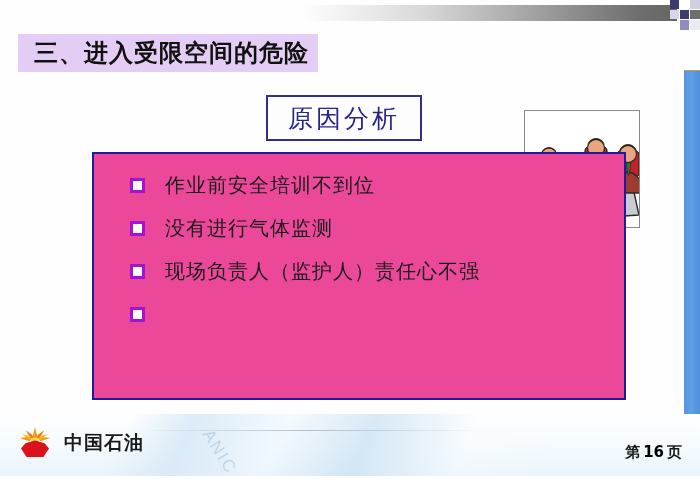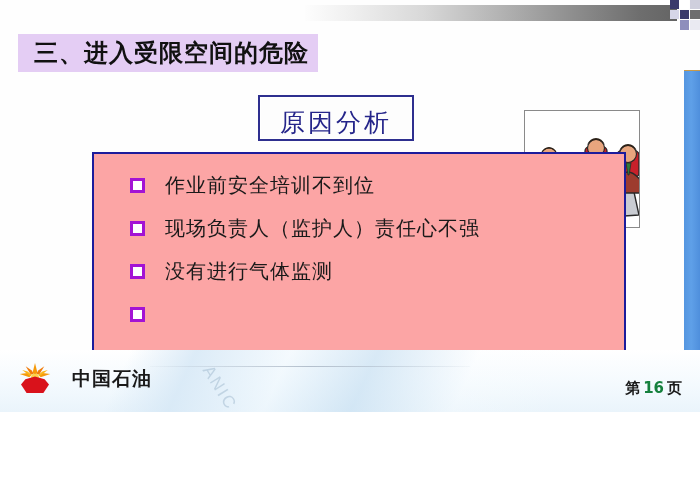--- a/index.html
+++ b/index.html
@@ -4,21 +4,21 @@
 <style>
   * { box-sizing: border-box; margin: 0; padding: 0; }
   html, body {
     width: 700px; height: 490px;
     overflow: hidden;
     background: #ffffff;
     font-family: "Liberation Sans", "DejaVu Sans", sans-serif;
   }
   #slide {
     position: relative;
-    width: 700px; height: 412px;
+    width: 700px; height: 476px;
     background: #fefefe;
     overflow: hidden;
   }
 
   
   .top-gradient-bar {
     position: absolute;
     left: 305px; top: 5px;
     width: 372px; height: 16px;
     background: linear-gradient(to right, #fdfdfd 0%, #f0f0f0 12%, #d8d8d8 32%, #b4b4b4 52%, #8e8e8e 72%, #6e6e6e 90%, #646464 100%);
@@ -50,26 +50,26 @@
     font-size: 24px;
     font-weight: bold;
     color: #111111;
     letter-spacing: 1px;
     font-family: "DejaVu Sans", "Liberation Sans", sans-serif;
   }
 
   
   .cause-box {
     position: absolute;
-    left: 258px; top: 95px;
+    left: 266px; top: 95px;
     width: 156px; height: 46px;
     background: #fdfdfd;
     border: 2px solid #2e2f8f;
     box-shadow: 0 0 0 1px #ffffff inset;
-    display: flex; align-items: flex-end; justify-content: center;
+    display: flex; align-items: center; justify-content: center;
   }
   .cause-box span {
     font-size: 25px;
     color: #25258a;
     letter-spacing: 3px;
     font-family: "DejaVu Serif", "Liberation Serif", serif;
   }
 
   
   .illus-frame {
@@ -81,21 +81,21 @@
     overflow: hidden;
   }
   .illus-frame svg { display: block; }
 
   
   .bullet-panel {
     position: absolute;
     left: 92px; top: 152px;
     width: 534px; height: 248px;
     border: 2px solid #1c1c9c;
-    background: #fca5a5;
+    background: #ec4899;
     padding-left: 48px;
   }
   .bullet-list {
     position: absolute;
     left: 36px; top: 10px;
     width: 490px;
   }
   .bullet-row {
     display: flex;
     align-items: center;
@@ -140,36 +140,36 @@
     transform: rotate(58deg);
     font-family: "Liberation Sans", sans-serif;
   }
   .brand {
     position: absolute;
     left: 18px; bottom: 16px;
     display: flex; align-items: center;
   }
   .brand-logo { width: 34px; height: 34px; flex: 0 0 auto; }
   .brand-name {
-    margin-left: 20px;
+    margin-left: 12px;
     font-size: 19px;
     font-weight: bold;
     color: #1a1a1a;
     letter-spacing: 1px;
     font-family: "DejaVu Sans", "Liberation Sans", sans-serif;
   }
   .page-indicator {
     position: absolute;
     right: 18px; bottom: 14px;
     font-size: 15px;
     font-weight: bold;
     color: #1a1a1a;
     font-family: "DejaVu Sans", "Liberation Sans", sans-serif;
   }
-  .page-indicator .pnum { color: #15803d; margin: 12px 3px; }
+  .page-indicator .pnum { color: #000000; margin: 12px 3px; }
 </style>
 </head>
 <body>
 
 <div id="slide">
 
   <div class="top-gradient-bar"></div>
 
   <div class="checker" style="left:656px; top:0px; width:44px; height:30px;">
     <div class="sq" style="left:14px;  top:0px;  width:9px;  height:9px;  background:#3b3b6b;"></div>
@@ -237,25 +237,25 @@
   </div>
 
   <div class="bullet-panel">
     <div class="bullet-list">
       <div class="bullet-row">
         <span class="bullet-mark"></span>
         <span class="bullet-text">作业前安全培训不到位</span>
       </div>
       <div class="bullet-row">
         <span class="bullet-mark"></span>
+        <span class="bullet-text">没有进行气体监测</span>
+      </div>
+      <div class="bullet-row">
+        <span class="bullet-mark"></span>
         <span class="bullet-text">现场负责人（监护人）责任心不强</span>
-      </div>
-      <div class="bullet-row">
-        <span class="bullet-mark"></span>
-        <span class="bullet-text">没有进行气体监测</span>
       </div>
       <div class="bullet-row">
         <span class="bullet-mark"></span>
       </div>
     </div>
   </div>
 
   <div class="footer-watermark">
     <div class="footer-hairline"></div>
     <div class="footer-watermark-text">ANIC</div>

